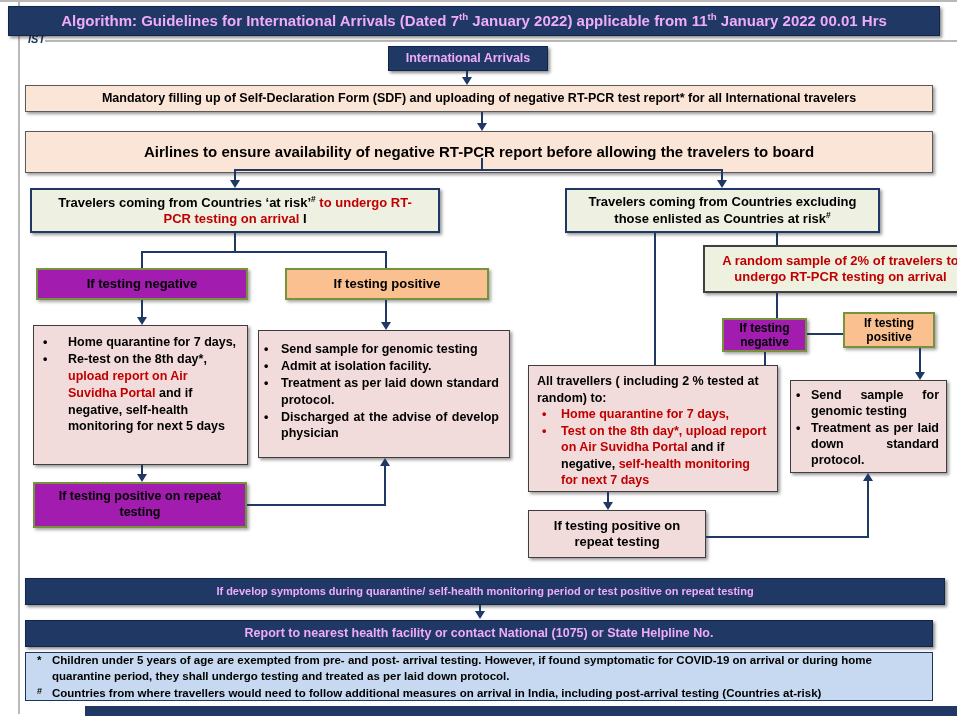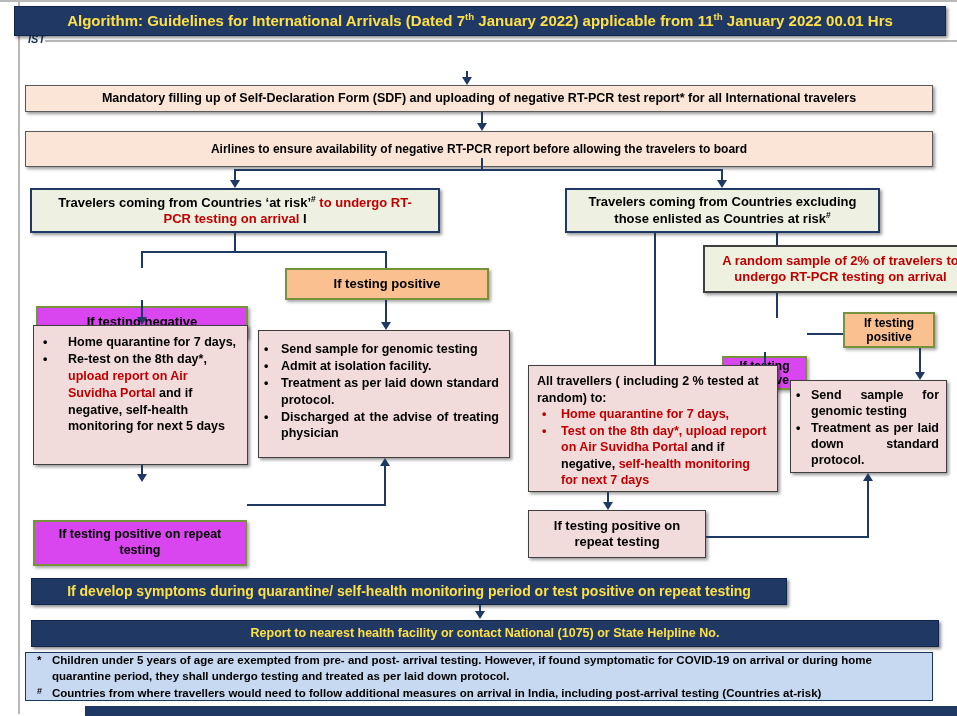--- a/index.html
+++ b/index.html
@@ -1,24 +1,24 @@
 <!DOCTYPE html>
 <html><head>
 <meta charset="utf-8">
 <style>
   * { margin:0; padding:0; box-sizing:border-box; }
   body { font-family:"Liberation Sans", sans-serif; background:#ffffff; }
   #canvas { position:relative; width:957px; height:716px; background:#ffffff; overflow:hidden; font-weight:bold; color:#000; }
   .abs { position:absolute;font-style:italic; }
   .node { position:absolute; display:flex; align-items:center; justify-content:center; text-align:center; line-height:1.25; }
-  .navy { background:#1f3864; color:#fde047; border:1px solid #12254a; box-shadow:2px 2px 3px rgba(0,0,0,.45);margin-left:6px; }
+  .navy { background:#1f3864; color:#f0abfc; border:1px solid #12254a; box-shadow:2px 2px 3px rgba(0,0,0,.45); }
   .peach { background:#fbe5d6; border:1.5px solid #5a5a5a; box-shadow:2px 2px 3px rgba(0,0,0,.4);text-align:center; }
   .greenhdr { background:#eef1e2; border:2px solid #1f3864; box-shadow:2px 2px 3px rgba(0,0,0,.4); }
   .cream { background:#eef0e0; border:2px solid #404040; box-shadow:2px 2px 3px rgba(0,0,0,.4);margin-left:31px; }
-  .olgreen { background:#d946ef; border:2.5px solid #76923c; box-shadow:2px 2px 3px rgba(0,0,0,.35);margin-top:38px; }
+  .olgreen { background:#a21caf; border:2.5px solid #76923c; box-shadow:2px 2px 3px rgba(0,0,0,.35); }
   .olorange { background:#fac090; border:2.5px solid #76923c; box-shadow:2px 2px 3px rgba(0,0,0,.35); }
   .pink { background:#f2dcdb; border:1.5px solid #3f3f3f; box-shadow:2px 2px 3px rgba(0,0,0,.4); }
   .note { background:#c6d9f1; border:1.5px solid #17375e; }
   .red { color:#c00000; }
   .line { position:absolute; background:#1f3864; }
   .gline { position:absolute; background:#b9b9b9; }
   .arr-d, .arr-u { position:absolute; width:0; height:0; border-left:5px solid transparent; border-right:5px solid transparent; }
   .arr-d { border-top:8px solid #1f3864; }
   .arr-u { border-bottom:8px solid #1f3864; }
   .bullets { display:flex; flex-direction:column; text-align:left; width:100%; }
@@ -41,30 +41,31 @@
   <div class="gline" style="left:0;top:1;width:957px;height:2px"></div>
   <div class="gline" style="left:18px;top:2;width:1.5px;height:714px"></div>
   <div class="gline" style="left:45px;top:40px;width:912px;height:1.5px"></div>
 
   <div class="abs" style="left:28px;top:33px;font-size:11px;color:#1f3864">IST</div>
 
   <div class="node navy" style="left:8px;top:6px;width:932px;height:30px;font-size:15px">
     <div><span>Algorithm: Guidelines for International Arrivals (Dated 7</span><sup>th</sup><span> January 2022) applicable from 11</span><sup>th</sup><span> January 2022 00.01 Hrs</span></div>
   </div>
 
+  <div class="node navy" style="left:388px;top:46px;width:160px;height:25px;font-size:12.5px">International Arrivals</div>
 
   <div class="line" style="left:466px;top:71px;width:2px;height:8px"></div>
   <div class="arr-d" style="left:462px;top:77px"></div>
 
   <div class="node peach" style="left:25px;top:85px;width:908px;height:27px;font-size:12.5px">Mandatory filling up of Self-Declaration Form (SDF) and uploading of negative RT-PCR test report* for all International  travelers</div>
 
   <div class="line" style="left:481px;top:112px;width:2px;height:12px"></div>
   <div class="arr-d" style="left:477px;top:123px"></div>
 
-  <div class="node peach" style="left:25px;top:131px;width:908px;height:36px;font-size:12px">Airlines to ensure availability of negative RT-PCR report before allowing the travelers to board</div>
+  <div class="node peach" style="left:25px;top:131px;width:908px;height:42px;font-size:15px">Airlines to ensure availability of negative RT-PCR report before allowing the travelers to board</div>
 
   <div class="line" style="left:481px;top:158px;width:2px;height:12px"></div>
   <div class="line" style="left:234px;top:169px;width:489px;height:2px"></div>
   <div class="line" style="left:234px;top:170px;width:2px;height:11px"></div>
   <div class="arr-d" style="left:230px;top:180px"></div>
   <div class="line" style="left:721px;top:170px;width:2px;height:11px"></div>
   <div class="arr-d" style="left:717px;top:180px"></div>
 
   <div class="node greenhdr" style="left:30px;top:188px;width:410px;height:45px;font-size:13px;padding:0 24px">
     <div><span>Travelers coming from Countries ‘at risk’</span><sup>#</sup><span class="red"> to undergo RT-PCR testing on arrival </span><span>I</span></div>
@@ -115,21 +116,21 @@
       <div class="bi">
           <span class="bm">•</span>
           <span class="bt">Admit at isolation facility.</span>
         </div>
       <div class="bi">
           <span class="bm">•</span>
           <span class="bt jt">Treatment as per laid down standard protocol.</span>
         </div>
       <div class="bi">
           <span class="bm">•</span>
-          <span class="bt jt">Discharged at the advise of treating physician</span>
+          <span class="bt jt">Discharged at the advise of develop physician</span>
         </div>
     </div>
   </div>
 
   <div class="line" style="left:141px;top:465px;width:2px;height:11px"></div>
   <div class="arr-d" style="left:137px;top:474px"></div>
 
   <div class="node olgreen" style="left:33px;top:482px;width:214px;height:46px;font-size:12.5px;padding:0 6px">If testing positive on repeat testing</div>
 
   <div class="line" style="left:247px;top:504px;width:139px;height:2px"></div>
@@ -177,21 +178,21 @@
 
   <div class="line" style="left:607px;top:492px;width:2px;height:12px"></div>
   <div class="arr-d" style="left:603px;top:502px"></div>
 
   <div class="node pink" style="left:528px;top:510px;width:178px;height:48px;font-size:13px;padding:0 6px">If testing positive on repeat testing</div>
 
   <div class="line" style="left:706px;top:536px;width:163px;height:2px"></div>
   <div class="line" style="left:867px;top:480px;width:2px;height:58px"></div>
   <div class="arr-u" style="left:863px;top:473px"></div>
 
-  <div class="node navy" style="left:25px;top:578px;width:756px;height:27px;font-size:14px">If develop symptoms during quarantine/ self-health monitoring period or test positive on repeat testing</div>
+  <div class="node navy" style="left:25px;top:578px;width:920px;height:27px;font-size:11px">If develop symptoms during quarantine/ self-health monitoring period or test positive on repeat testing</div>
 
   <div class="line" style="left:479px;top:605px;width:2px;height:8px"></div>
   <div class="arr-d" style="left:475px;top:611px"></div>
 
   <div class="node navy" style="left:25px;top:620px;width:908px;height:27px;font-size:12.5px">Report to nearest health facility or contact National (1075) or State Helpline No.</div>
 
   <div class="node note" style="left:25px;top:652px;width:908px;height:49px;font-size:11.5px;padding:3px 6px;align-items:flex-start;flex-direction:column;justify-content:center">
     <div class="fn">
         <span class="fnm">*</span>
         <span class="fnt">Children under 5 years of age are exempted from pre- and post- arrival testing. However, if found symptomatic for COVID-19 on arrival or during home quarantine period, they shall undergo testing and treated as per laid down protocol.</span>

